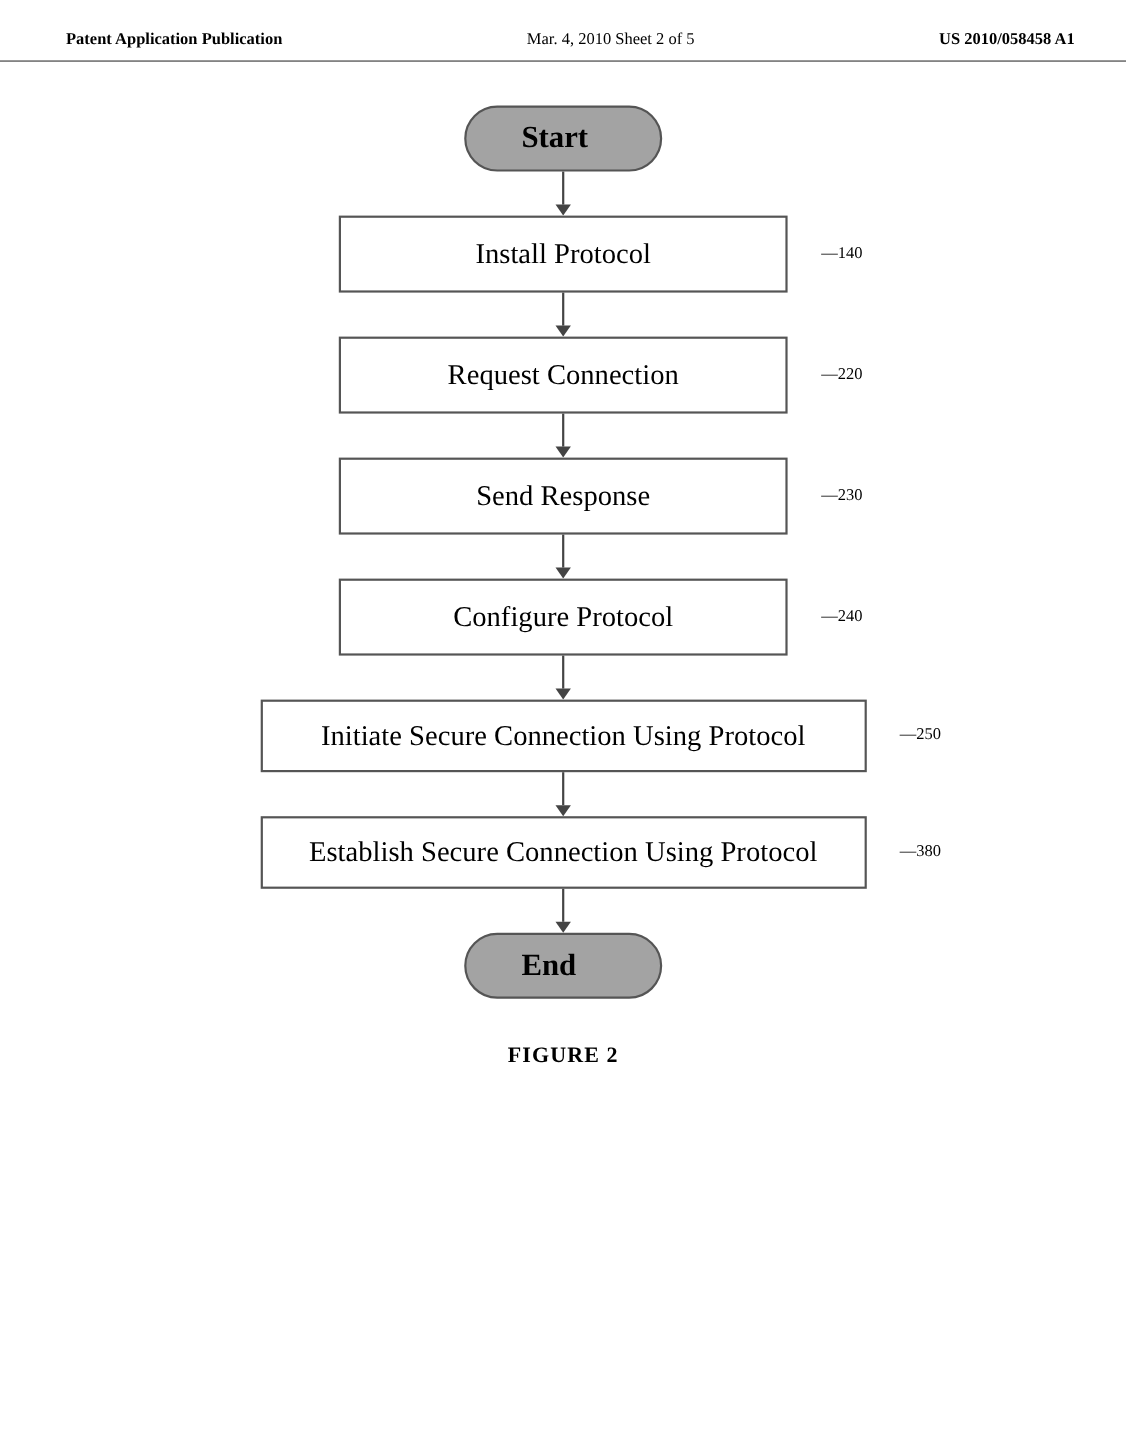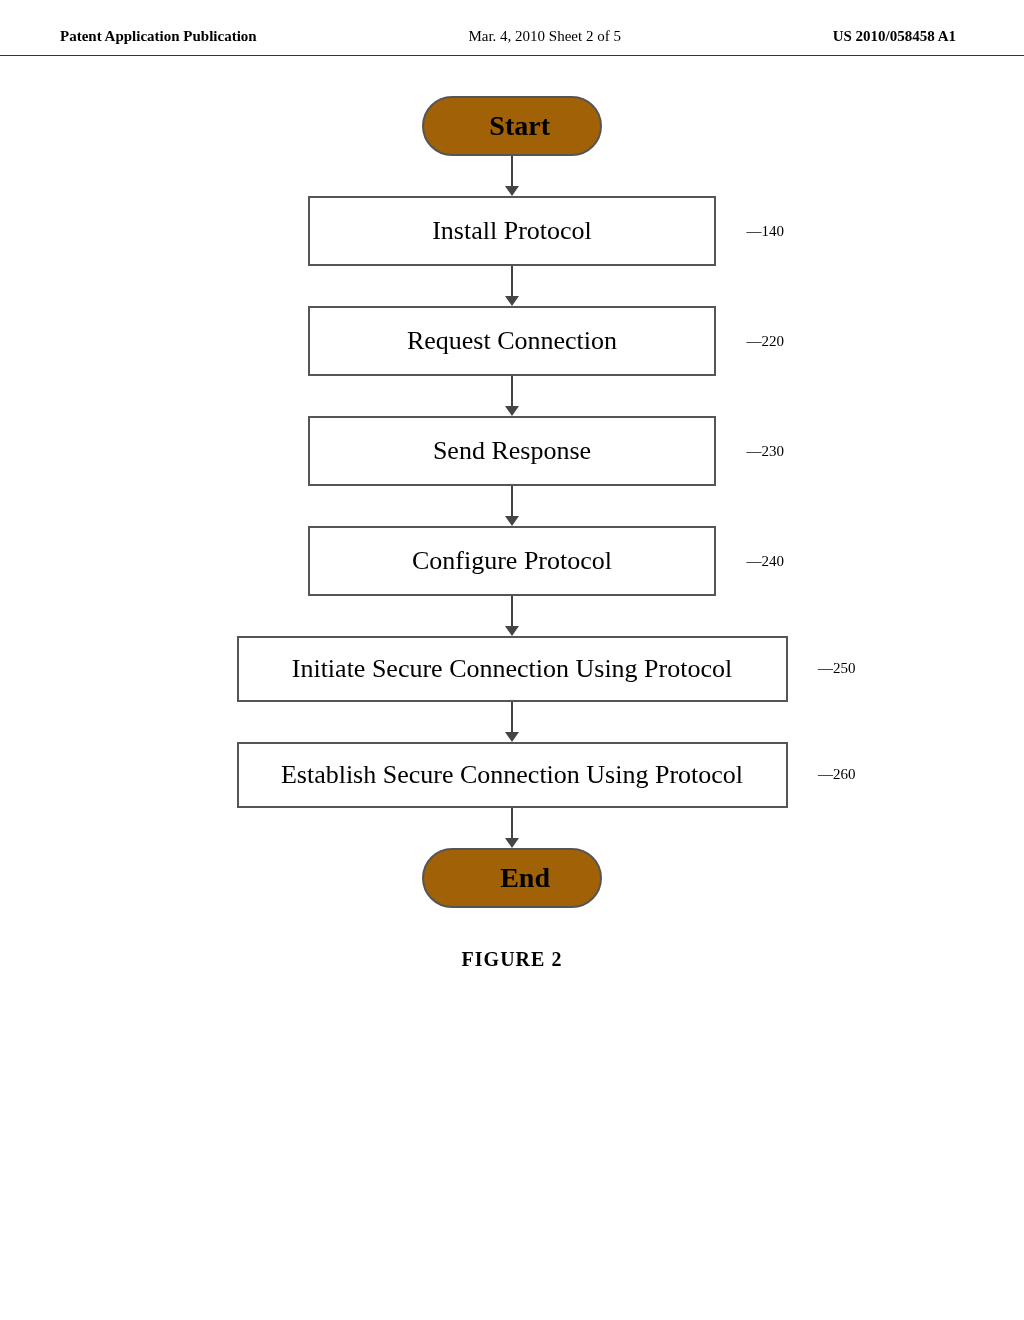--- a/index.html
+++ b/index.html
@@ -10,21 +10,21 @@
       background: #ffffff;
       font-family: 'Times New Roman', Times, serif;
       position: relative;
     }
 
     
     .header {
       display: flex;
       justify-content: space-between;
       align-items: baseline;
-      padding: 28px 68px 10px 60px;
+      padding: 28px 47px 10px 60px;
       border-bottom: 1px solid #333;
     }
 
     .header-left {
       font-size: 15px;
       font-weight: bold;
     }
 
     .header-center {
       font-size: 15px;
@@ -52,23 +52,23 @@
       width: 600px;
     }
 
     
     .oval {
       border: 2px solid #555;
       border-radius: 40px;
       padding: 12px 50px;
       font-size: 28px;
       font-weight: bold;
-      background: #a16207;
+      background: #a3a3a3;
       min-width: 180px;
-      text-align: right;
+      text-align: left;
     }
 
     
     .process-box {
       border: 2px solid #555;
       padding: 18px 30px;
       font-size: 26px;
       background: #fff;
       width: 408px;
       text-align: center;
@@ -193,21 +193,21 @@
       <span class="ref-label">—250</span>
     </div>
 
     <div class="arrow">
       <div class="arrow-line"></div>
       <div class="arrow-head"></div>
     </div>
 
     <div class="process-box-multiline">
       <span>Establish Secure Connection Using Protocol</span>
-      <span class="ref-label">—260</span>
+      <span class="ref-label">—380</span>
     </div>
 
     <div class="arrow">
       <div class="arrow-line"></div>
       <div class="arrow-head"></div>
     </div>
 
     <div class="oval">
       <span>End</span>
     </div>

